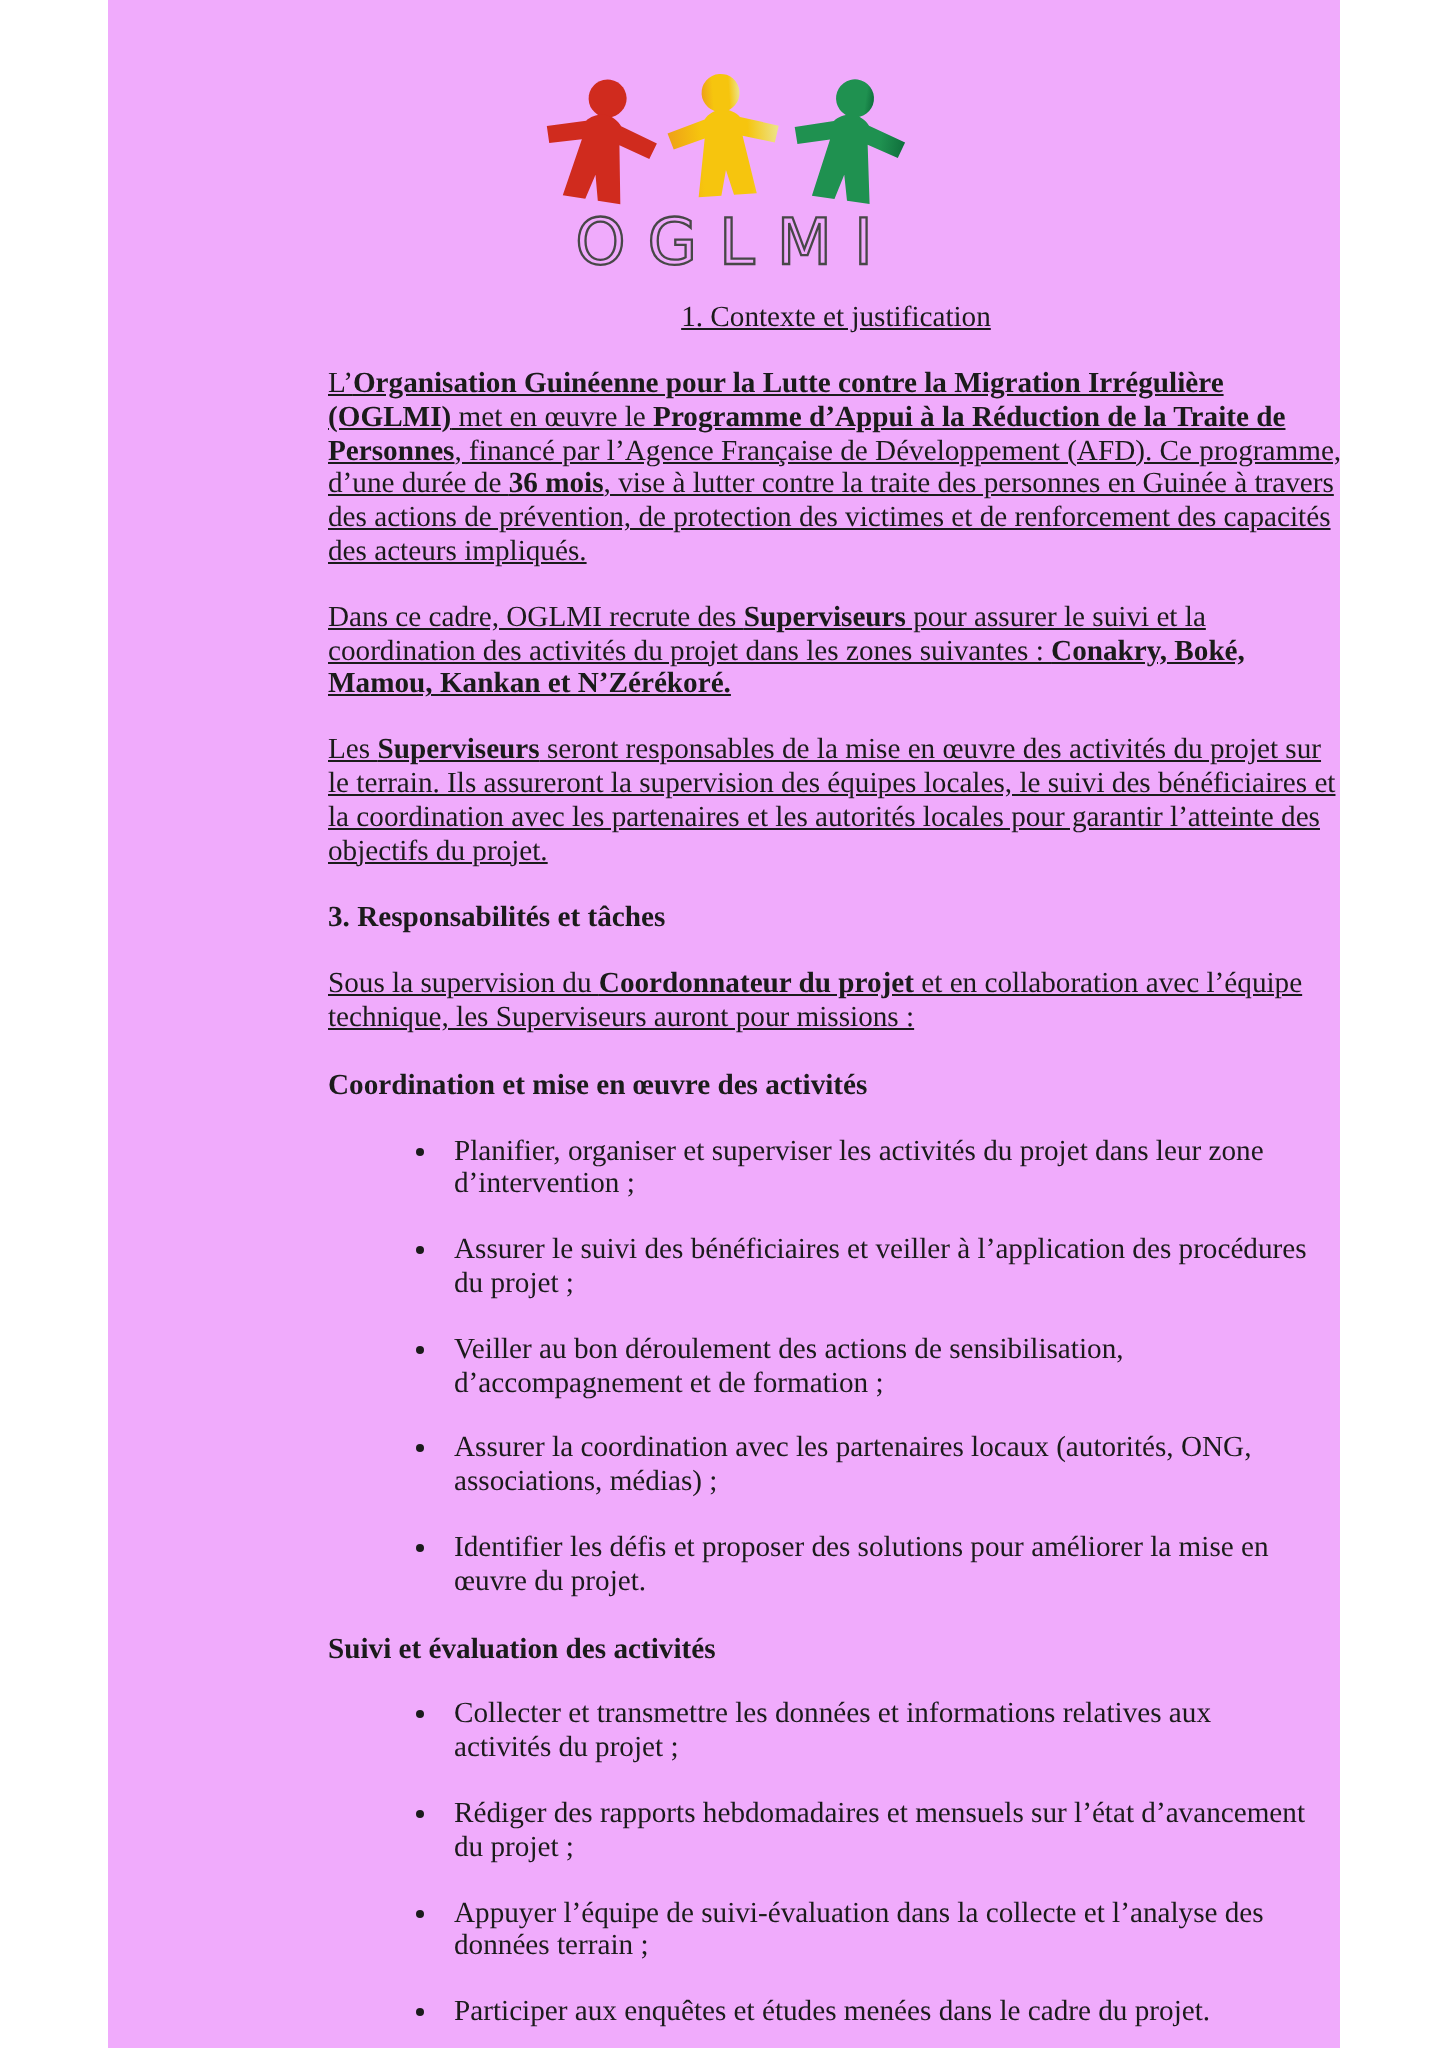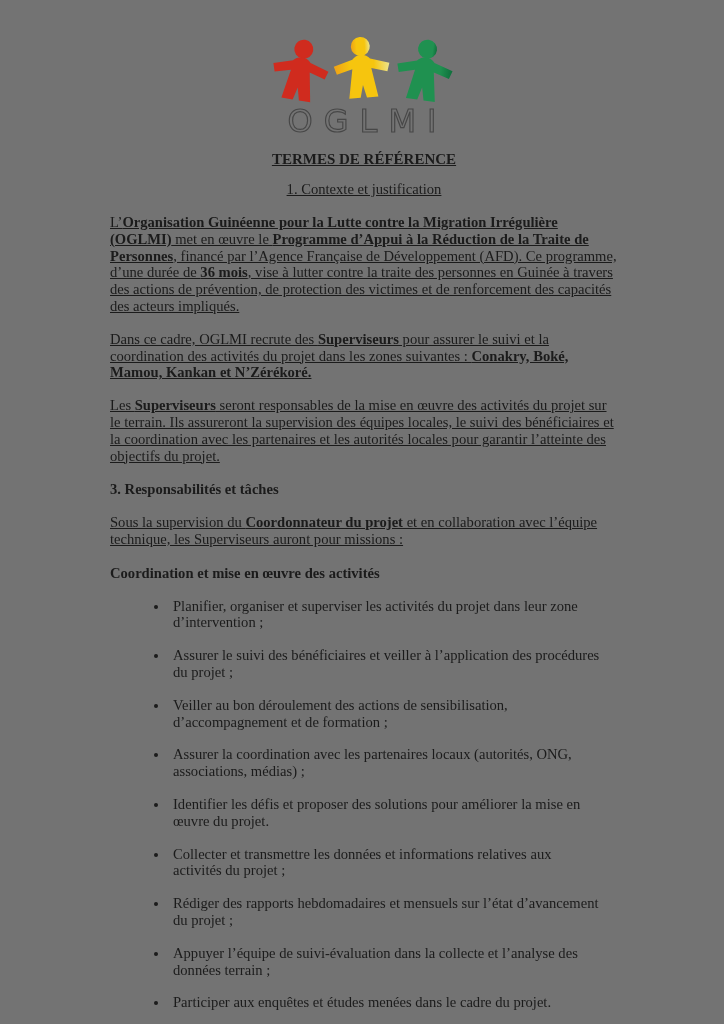--- a/index.html
+++ b/index.html
@@ -1,21 +1,21 @@
 <!DOCTYPE html>
 <html lang="fr"><head>
 <meta charset="utf-8">
 <style>
   html, body { margin: 0; padding: 0; background: #ffffff; }
   .page {
     position: relative;
-    width: 724px;
+    width: 616px;
     height: 1024px;
     margin: 0 auto;
-    background: #737373;
+    background: #f0abfc;
     overflow: hidden;
     font-family: "Liberation Serif", "DejaVu Serif", serif;
     font-size: 14.6px;
     line-height: 16.8px;
     color: #1b1b1b;
   }
   
   .logo-wrap { padding-top: 36px; text-align: center; }
   .logo-figures { display: block; margin: 0 auto; }
   .logo-text {
@@ -92,39 +92,39 @@
         </g>
       </defs>
       <use href="#person" transform="translate(2,4) rotate(9 50 55)" fill="#d02b1e"></use>
       <use href="#person" transform="translate(100,0) rotate(-4 50 55)" fill="url(#gradYellow)"></use>
       <use href="#person" transform="translate(198,4) rotate(8 50 55)" fill="url(#gradGreen)"></use>
     </svg>
     <div class="logo-text">OGLMI</div>
   </header>
 
   <main class="content">
-    <h1 class="doc-title center underline">TERMES DE RÉFÉRENCE</h1>
 
 
     <h3 class="section-title center underline">1. Contexte et justification</h3>
 
     <div id="doc-flow">
         <p class="paragraph"><span>L’</span><strong>Organisation Guinéenne pour la Lutte contre la Migration Irrégulière (OGLMI)</strong><span> met en œuvre le </span><strong>Programme d’Appui à la Réduction de la Traite de Personnes</strong><span>, financé par l’Agence Française de Développement (AFD). Ce programme, d’une durée de </span><strong>36 mois</strong><span>, vise à lutter contre la traite des personnes en Guinée à travers des actions de prévention, de protection des victimes et de renforcement des capacités des acteurs impliqués.</span></p>
         <p class="paragraph"><span>Dans ce cadre, OGLMI recrute des </span><strong>Superviseurs</strong><span> pour assurer le suivi et la coordination des activités du projet dans les zones suivantes : </span><strong>Conakry, Boké, Mamou, Kankan et N’Zérékoré.</strong></p>
         <p class="paragraph"><span>Les </span><strong>Superviseurs</strong><span> seront responsables de la mise en œuvre des activités du projet sur le terrain. Ils assureront la supervision des équipes locales, le suivi des bénéficiaires et la coordination avec les partenaires et les autorités locales pour garantir l’atteinte des objectifs du projet.</span></p>
         <p class="heading"><strong>3. Responsabilités et tâches</strong></p>
         <p class="paragraph"><span>Sous la supervision du </span><strong>Coordonnateur du projet</strong><span> et en collaboration avec l’équipe technique, les Superviseurs auront pour missions :</span></p>
         <p class="subheading"><strong>Coordination et mise en œuvre des activités</strong></p>
         <ul class="bullets">
           <li>Planifier, organiser et superviser les activités du projet dans leur zone d’intervention ;</li>
           <li>Assurer le suivi des bénéficiaires et veiller à l’application des procédures du projet ;</li>
           <li>Veiller au bon déroulement des actions de sensibilisation, d’accompagnement et de formation ;</li>
           <li>Assurer la coordination avec les partenaires locaux (autorités, ONG, associations, médias) ;</li>
           <li>Identifier les défis et proposer des solutions pour améliorer la mise en œuvre du projet.</li>
         </ul>
+        <p class="subheading"><strong>Suivi et évaluation des activités</strong></p>
         <ul class="bullets">
           <li>Collecter et transmettre les données et informations relatives aux activités du projet ;</li>
           <li>Rédiger des rapports hebdomadaires et mensuels sur l’état d’avancement du projet ;</li>
           <li>Appuyer l’équipe de suivi-évaluation dans la collecte et l’analyse des données terrain ;</li>
           <li>Participer aux enquêtes et études menées dans le cadre du projet.</li>
         </ul>
       </div>
   </main>
 
 </div>

